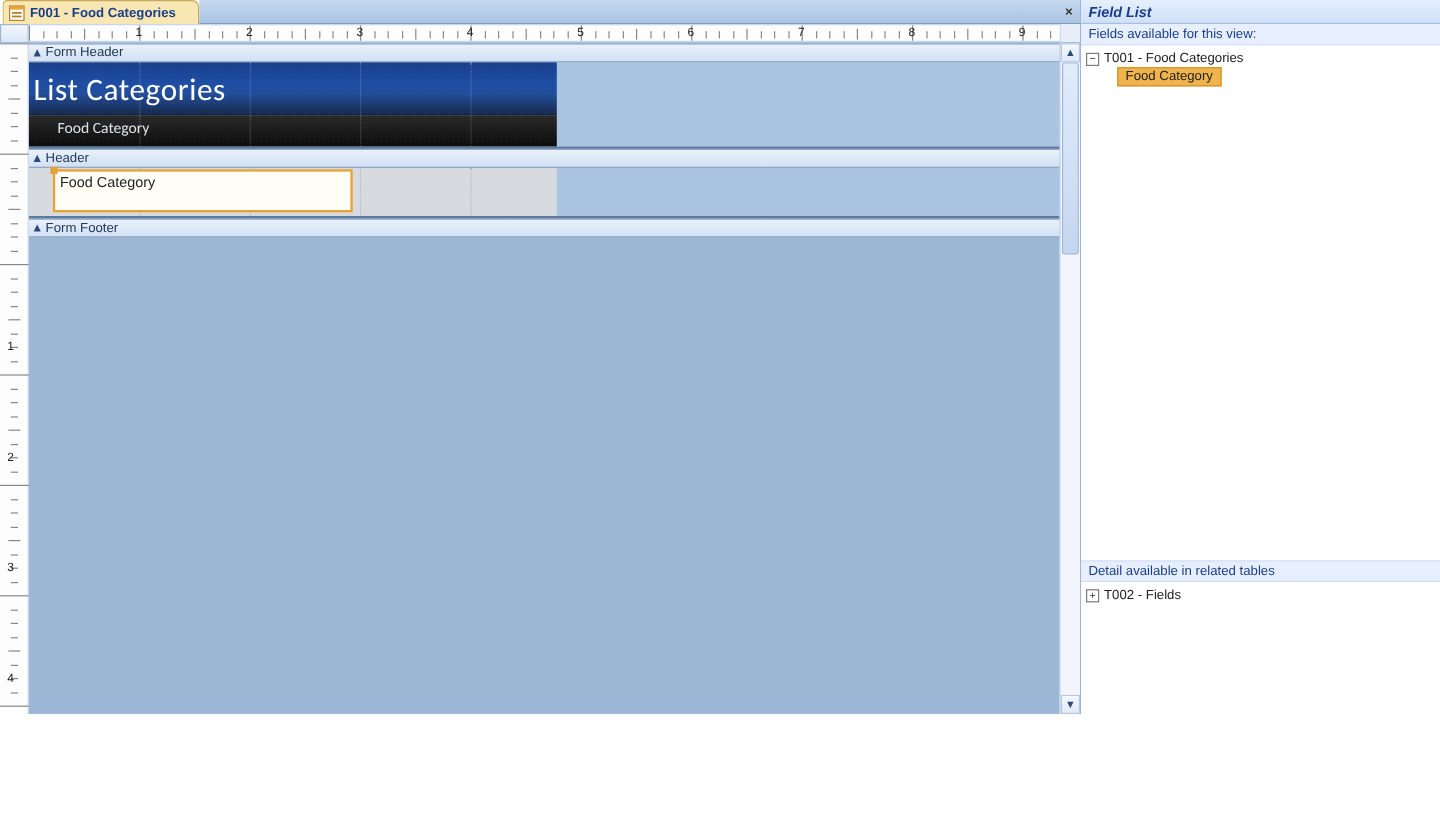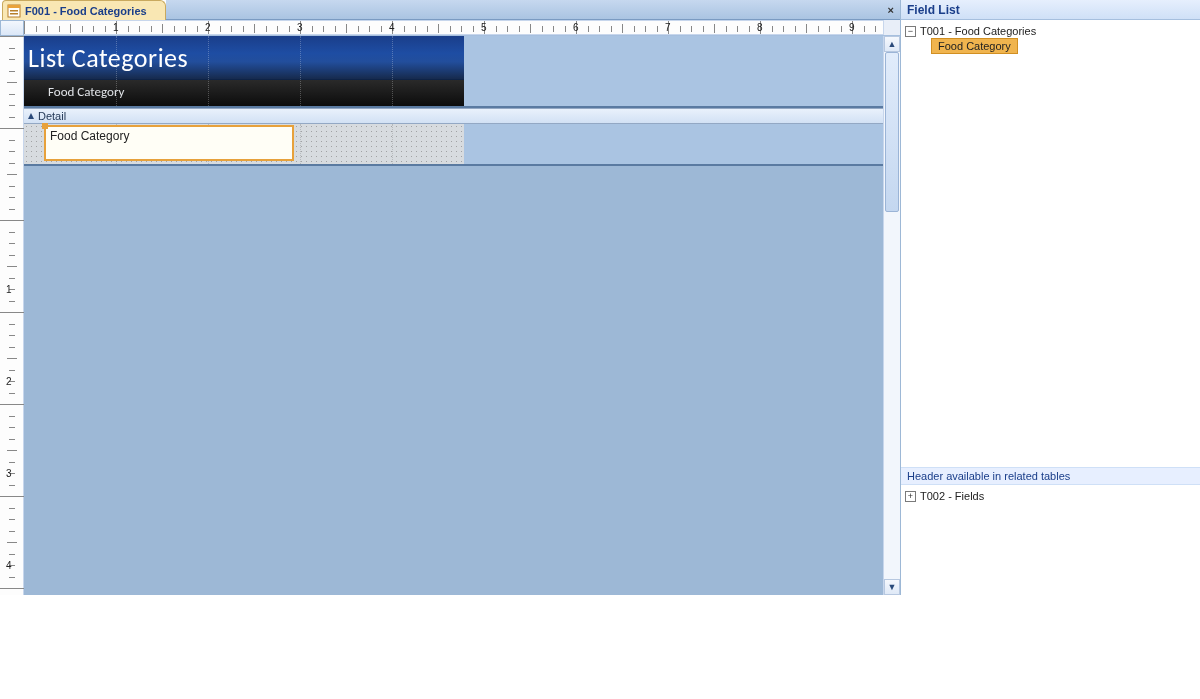--- a/index.html
+++ b/index.html
@@ -62,21 +62,21 @@
   
   .sep-line { height:2px; background:#5a7aa1; }
 
   
   .vscroll { width: 17px; background: #e8eef8; border-left:1px solid #c7d6ec; display:flex; flex-direction:column; }
   .vscroll .arrow { height:16px; display:flex; align-items:center; justify-content:center; background:linear-gradient(#f5f8fd,#dfe9f7); border:1px solid #b7c8e0; color:#2a4a7a; font-size:9px; cursor:pointer;}
   .vscroll .track { flex:1; background:#f2f6fc; position:relative; }
   .vscroll .thumb { position:absolute; left:1px; right:1px; background:linear-gradient(#e1ecfb,#c4d7f0); border:1px solid #9bb4d6; border-radius:2px; }
 
   
-  .fl-title { height: 20px; background: linear-gradient(#e6effd,#cfe0f7); border-bottom: 1px solid #a6bfde; color: #1a3e8a; font-weight: bold; display:flex; align-items:center; padding-left:6px; font-size:12px;}
+  .fl-title { height: 20px; background: linear-gradient(#e6effd,#cfe0f7); border-bottom: 1px solid #a6bfde; color: #1a3e8a; font-weight: bold; display:flex; align-items:center; padding-left:6px; font-size:12px;font-style:italic;}
   .fl-sub   { height: 18px; background: #e7efff; color: #1a3e8a; display:flex; align-items:center; padding-left:6px; border-bottom:1px solid #cfe0f7;}
   .fl-tree  { flex:1; background:#fff; padding:4px 2px; overflow:auto; }
   .fl-node  { display:flex; align-items:center; gap:4px; padding:1px 2px; cursor:pointer;}
   .fl-node .pm { width:11px; height:11px; border:1px solid #7a7a7a; display:inline-flex; align-items:center; justify-content:center; font-size:9px; line-height:1; color:#333; background:#fff;}
   .fl-node .txt { color:#222; }
   .fl-field-sel { margin-left: 28px; background:#f0b44e; border:1px solid #d18f22; padding:1px 6px; color:#222; display:inline-block;}
   .fl-divider { height:18px; background:#e7efff; border-top:1px solid #cfe0f7; border-bottom:1px solid #cfe0f7; color:#1a3e8a; display:flex; align-items:center; padding-left:6px;}
   .fl-tree2 { height:110px; background:#fff; padding:4px 2px;}
   .fl-footer { height:20px; background:linear-gradient(#e6effd,#cfe0f7); border-top:1px solid #a6bfde; display:flex; align-items:center; padding-left:20px; color:#1a3e8a; position:relative;}
   .fl-footer .refresh { position:absolute; left:4px; top:3px; width:14px; height:14px; }
@@ -251,20 +251,28 @@
           <div class="vtick minor" style="top: 540.5px;"></div>
           <div class="vtick" style="top: 552px;"></div>
           <div class="vnum" style="top: 248px;">1</div>
           <div class="vnum" style="top: 340px;">2</div>
           <div class="vnum" style="top: 432px;">3</div>
           <div class="vnum" style="top: 524px;">4</div>
         </div>
 
       <div class="design">
 
+        <div class="section-bar">
+          <span class="bhandle">
+              <svg viewBox="0 0 8 8">
+                <path d="M1 7 L4 1 L7 7 Z" fill="#2a4a7a"></path>
+              </svg>
+            </span>
+          <span>Form Header</span>
+        </div>
         <div class="header-body">
           <div class="header-strip">
             <div class="title-band"></div>
             <div class="label-band"></div>
             <div class="title-text">List Categories</div>
             <div class="label-text">Food Category</div>
             <div class="grid-overlay" id="hdrgrid">
                 <div class="gv" style="left: 92px;"></div>
                 <div class="gv" style="left: 184px;"></div>
                 <div class="gv" style="left: 276px;"></div>
@@ -273,61 +281,70 @@
           </div>
         </div>
         <div class="sep-line"></div>
 
         <div class="section-bar">
           <span class="bhandle">
               <svg viewBox="0 0 8 8">
                 <path d="M1 7 L4 1 L7 7 Z" fill="#2a4a7a"></path>
               </svg>
             </span>
-          <span>Detail</span>
+          <span>Header</span>
         </div>
         <div class="detail-body">
           <div class="detail-grid" id="dtlgrid">
               <div class="gv" style="left: 92px;"></div>
               <div class="gv" style="left: 184px;"></div>
               <div class="gv" style="left: 276px;"></div>
               <div class="gv" style="left: 368px;"></div>
             </div>
           <div class="bound-field">
             <div class="sel-handle"></div>
             <span>Food Category</span>
           </div>
         </div>
         <div class="sep-line"></div>
 
+        <div class="section-bar">
+          <span class="bhandle">
+              <svg viewBox="0 0 8 8">
+                <path d="M1 7 L4 1 L7 7 Z" fill="#2a4a7a"></path>
+              </svg>
+            </span>
+          <span>Form Footer</span>
+        </div>
         <div class="footer-body"></div>
       </div>
 
       <div class="vscroll">
         <div class="arrow">▲</div>
         <div class="track">
           <div class="thumb" style="top:0; height:160px;"></div>
         </div>
         <div class="arrow">▼</div>
       </div>
     </div>
   </div>
 
   <div class="side">
     <div class="fl-title">Field List</div>
+    <div class="fl-sub">Fields available for this view:</div>
     <div class="fl-tree">
       <div class="fl-node">
         <span class="pm">−</span>
         <span class="txt">T001 - Food Categories</span>
       </div>
       <div class="fl-field-sel">
         <span>Food Category</span>
       </div>
     </div>
-    <div class="fl-divider">Header available in related tables</div>
+    <div class="fl-divider">Detail available in related tables</div>
     <div class="fl-tree2">
       <div class="fl-node">
         <span class="pm">+</span>
         <span class="txt">T002 - Fields</span>
       </div>
     </div>
   </div>
 
 </div>
 <div class="below"></div>

